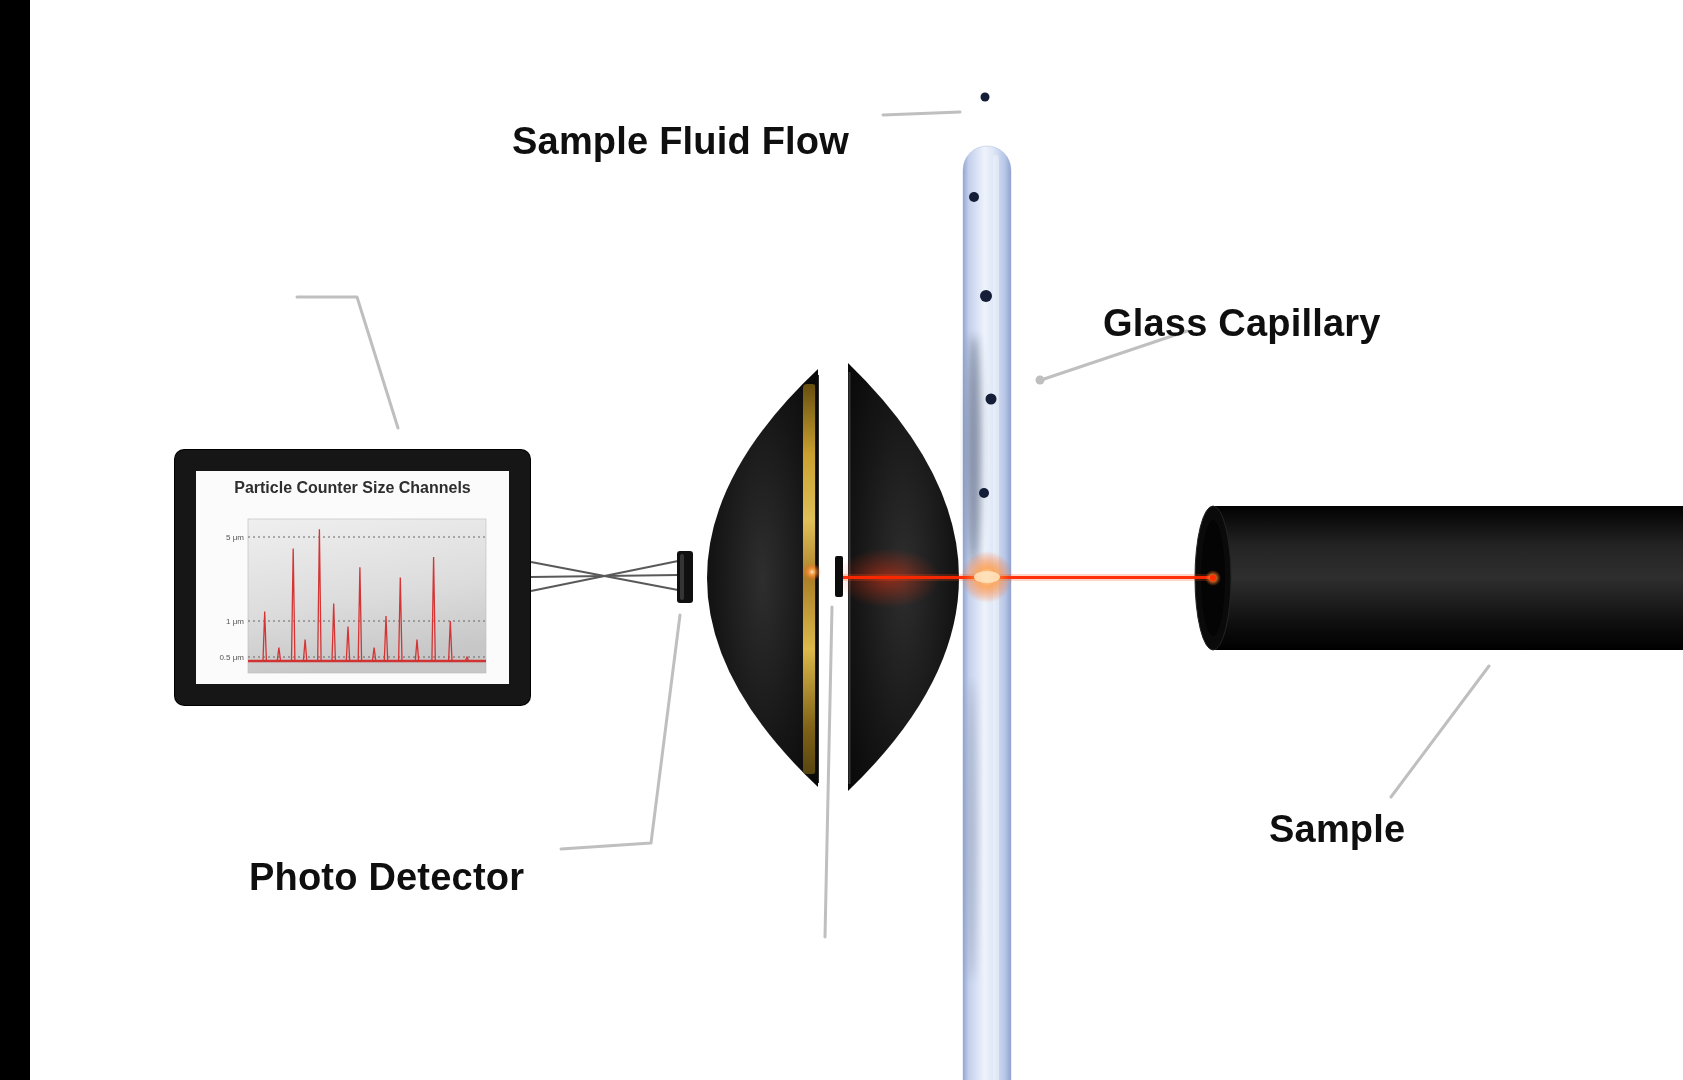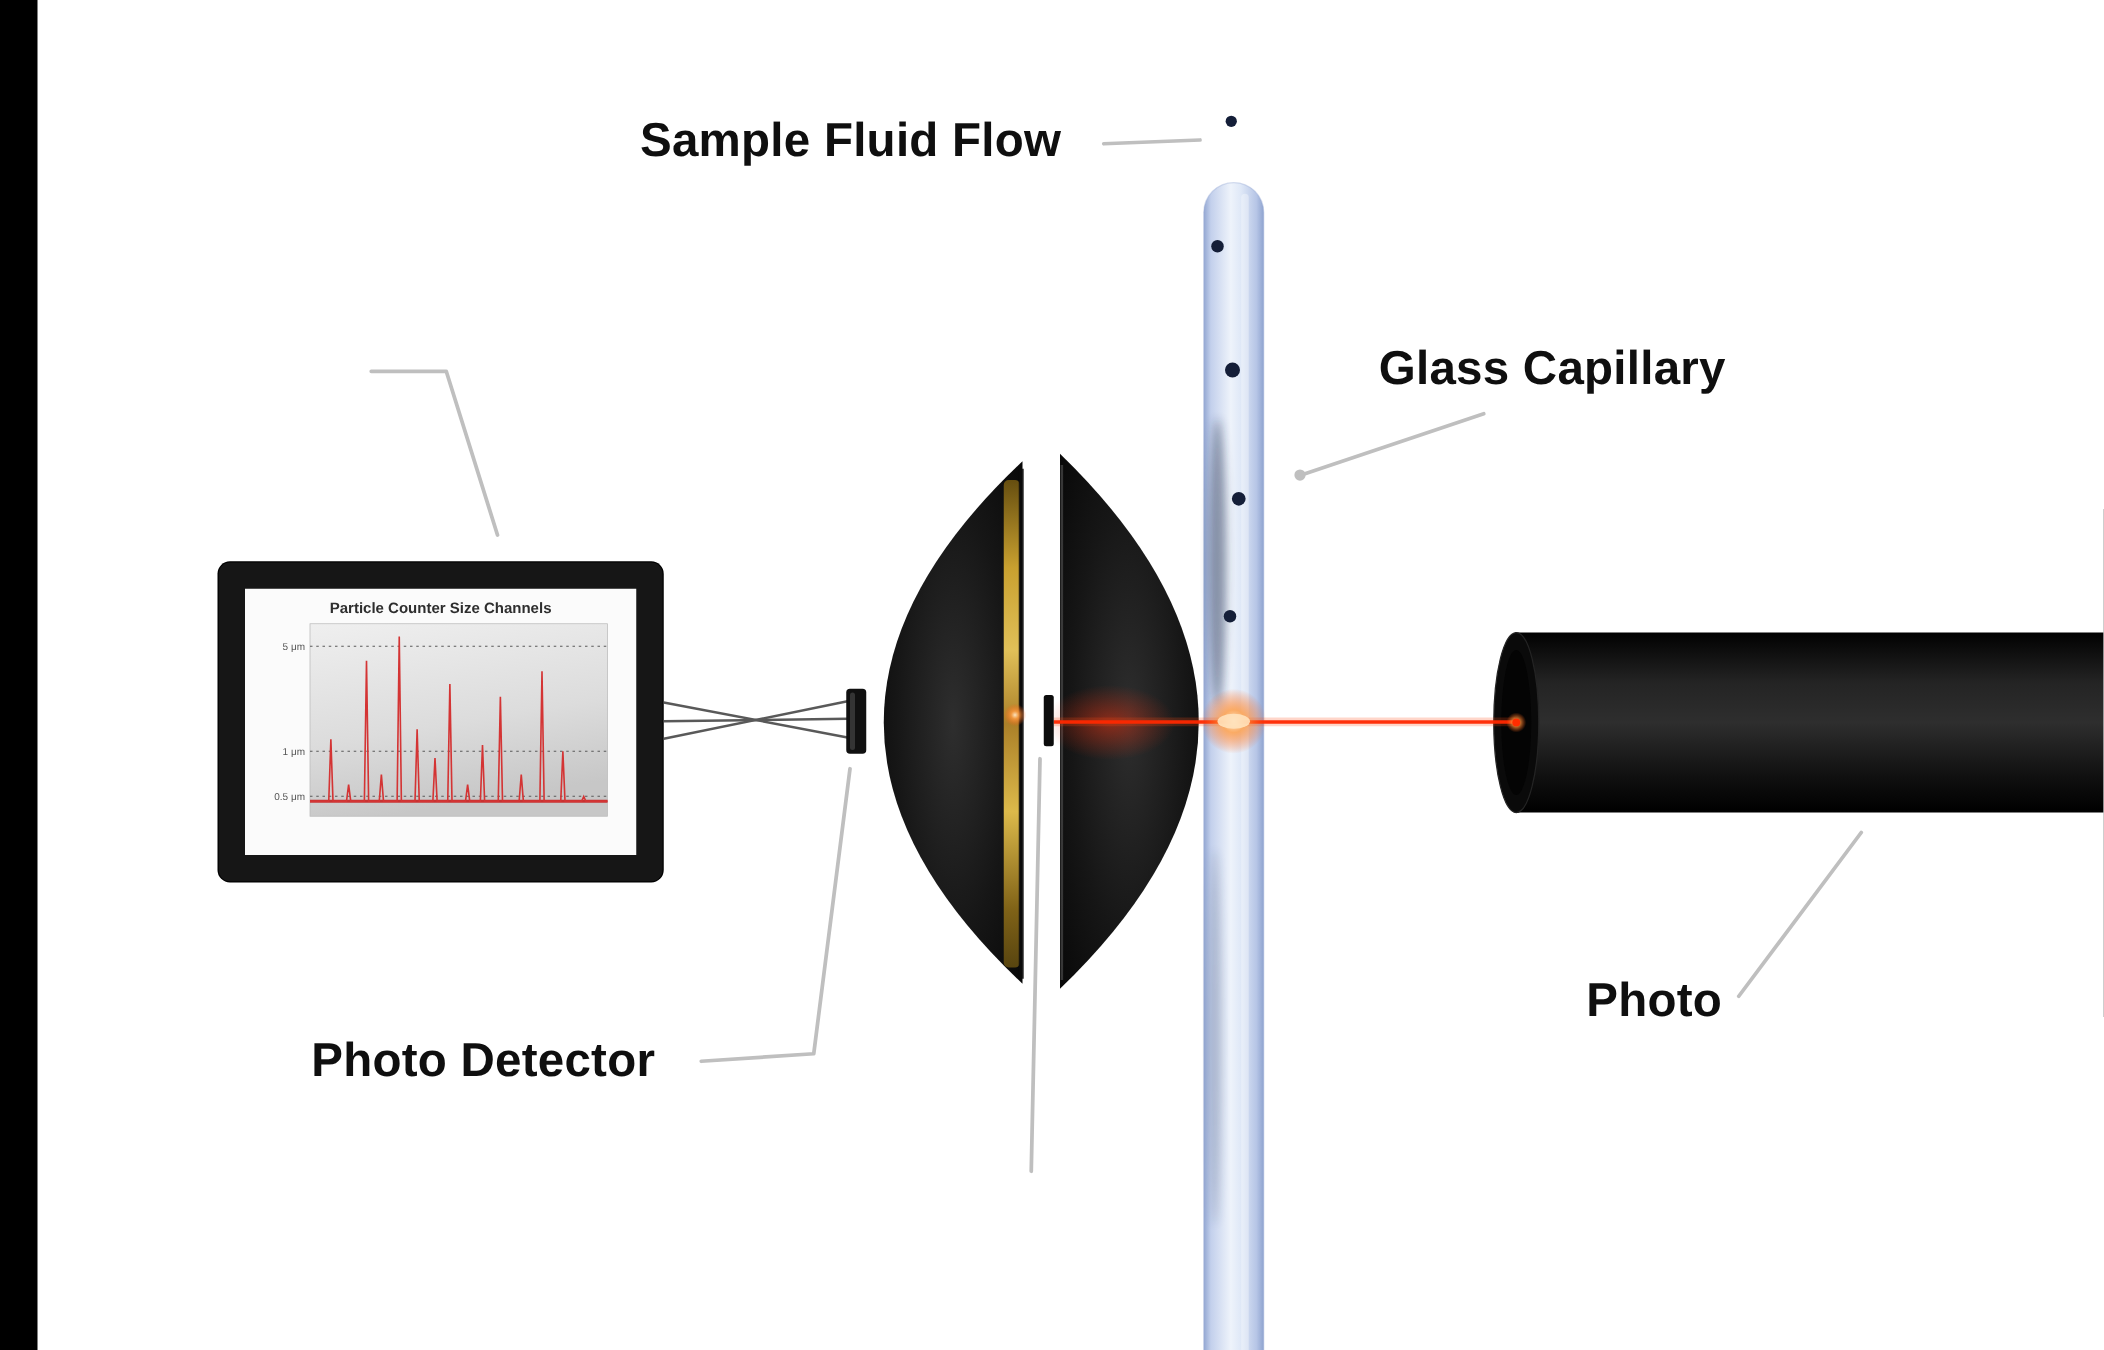--- a/index.html
+++ b/index.html
@@ -5,33 +5,33 @@
   * { margin:0; padding:0; box-sizing:border-box; }
   html,body { background:#888; }
   .stage {
     position:relative; width:1683px; height:1080px; margin:0 auto;
     background:#ffffff; overflow:hidden;
     font-family:"Liberation Sans", sans-serif;
   }
   .edge-bar { position:absolute; left:0; top:0; width:30px; height:1080px; background:#000; }
   .lbl {
     position:absolute; font-weight:700; font-size:38px; color:#0f0f0f;
-    white-space:nowrap; letter-spacing:0.2px; z-index:5;
+    white-space:nowrap; letter-spacing:0.2px; z-index:5;margin-top:28px;
   }
   .overlay { position:absolute; left:0; top:0; z-index:3; }
   .monitor {
     position:absolute; left:175px; top:450px; width:355px; height:255px;
     background:#161616; border-radius:9px; padding:21px; z-index:2;
     box-shadow:0 0 0 1px #000;
   }
   .screen {
     width:100%; height:100%; background:#fbfbfb;
     display:flex; flex-direction:column; align-items:center; padding-top:8px;
   }
-  .chart-title { font-size:12px; font-weight:700; color:#2e2e2e; margin-bottom:2px; }
+  .chart-title { font-size:16px; font-weight:700; color:#2e2e2e; margin-bottom:18px; }
   .tick { font-size:8px; fill:#555; font-family:"Liberation Sans", sans-serif; }
 </style>
 </head>
 <body>
 
 <div class="stage">
 
   <div class="edge-bar"></div>
 
   <div class="monitor">
@@ -162,15 +162,15 @@
 
     <g>
       <rect x="677" y="551" width="16" height="52" rx="3" fill="#101010"></rect>
       <rect x="680" y="554" width="4" height="46" rx="2" fill="#343434"></rect>
     </g>
   </svg>
 
   <div class="lbl" style="left:512px; top:92px">Sample Fluid Flow</div>
   <div class="lbl" style="left:1103px;top:274px">Glass Capillary</div>
   <div class="lbl" style="left:249px; top:828px">Photo Detector</div>
-  <div class="lbl" style="left:1269px;top:780px">Photo</div>
+  <div class="lbl" style="left:1269px;top:780px">Sample</div>
 
 </div>
 
 </body></html>

